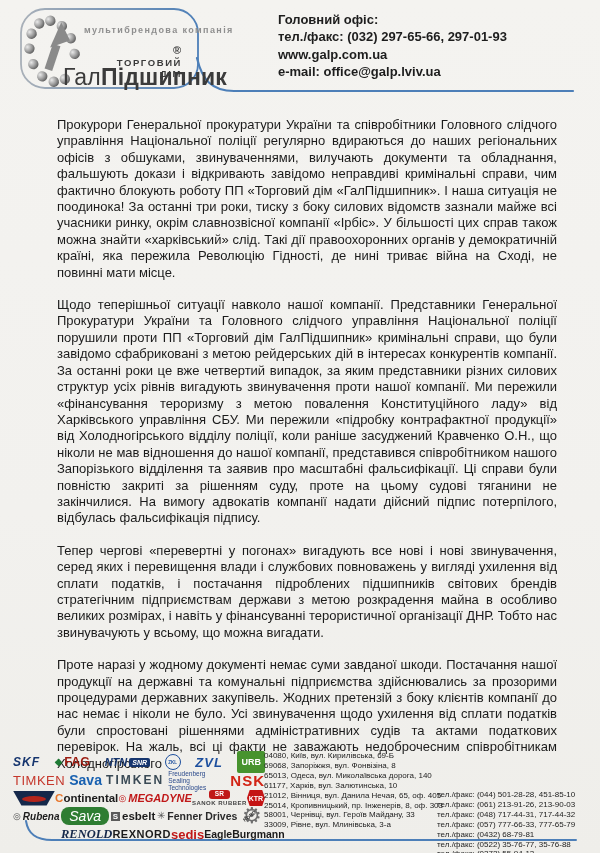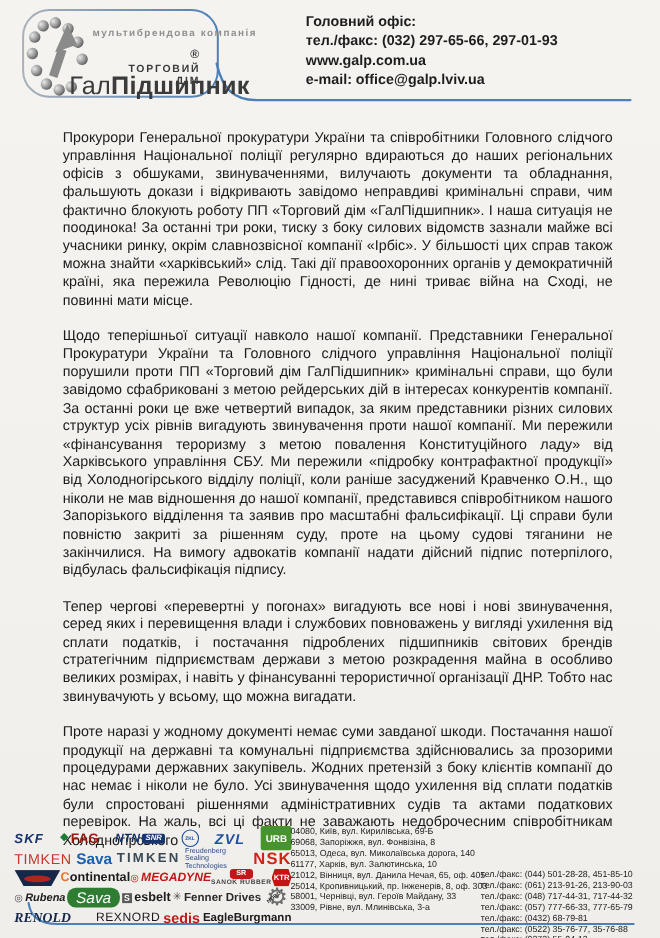--- a/index.html
+++ b/index.html
@@ -70,22 +70,22 @@
   .b-sava .blabel{color:#fff;font-weight:normal;font-style:italic;font-size:14px;}
   .b-esbelt .bbadge{background:#5a5a5a;color:#fff;font-size:8px;font-weight:bold;padding:0 2px;}
   .b-esbelt .blabel{color:#1b1b1b;font-weight:bold;font-size:11.5px;}
   .b-fenner .bicon{color:#555;font-size:10px;line-height:10px;}
   .b-fenner .blabel{color:#2a2a2a;font-weight:bold;font-size:10.5px;}
   .b-nord{position:relative;width:26px;height:24px;justify-content:center;}
   .b-nord .bicon{color:#6e6e6e;font-size:22px;line-height:22px;}
   .b-nord .blabel{position:absolute;left:3px;top:9px;transform:rotate(-38deg);
     font-size:5px;font-weight:bold;color:#333;}
   .b-renold .blabel{color:#15284a;font-weight:bold;font-style:italic;font-size:12.5px;
-    font-family:"Liberation Serif",serif;}
-  .b-rexnord .blabel{color:#1b1b1b;font-weight:normal;font-size:11px;letter-spacing:.5px;padding-left:20px;}
+    font-family:"Liberation Serif",serif;margin-left:48px;}
+  .b-rexnord .blabel{color:#1b1b1b;font-weight:bold;font-size:11px;letter-spacing:.5px;}
   .b-sedis .blabel{color:#c01818;font-weight:bold;font-size:13px;}
   .b-eagleburgmann .blabel{color:#1b1b1b;font-weight:bold;font-size:10.5px;}
   .address-col{position:absolute;left:264px;top:751px;width:176px;
     font-size:8px;line-height:9.9px;color:#222;}
   .phone-col{position:absolute;left:437px;top:770px;width:160px;
     font-size:8px;line-height:9.9px;color:#222;margin-top:20px;}
   .fline{white-space:nowrap;}
 </style>
 </head>
 <body>

